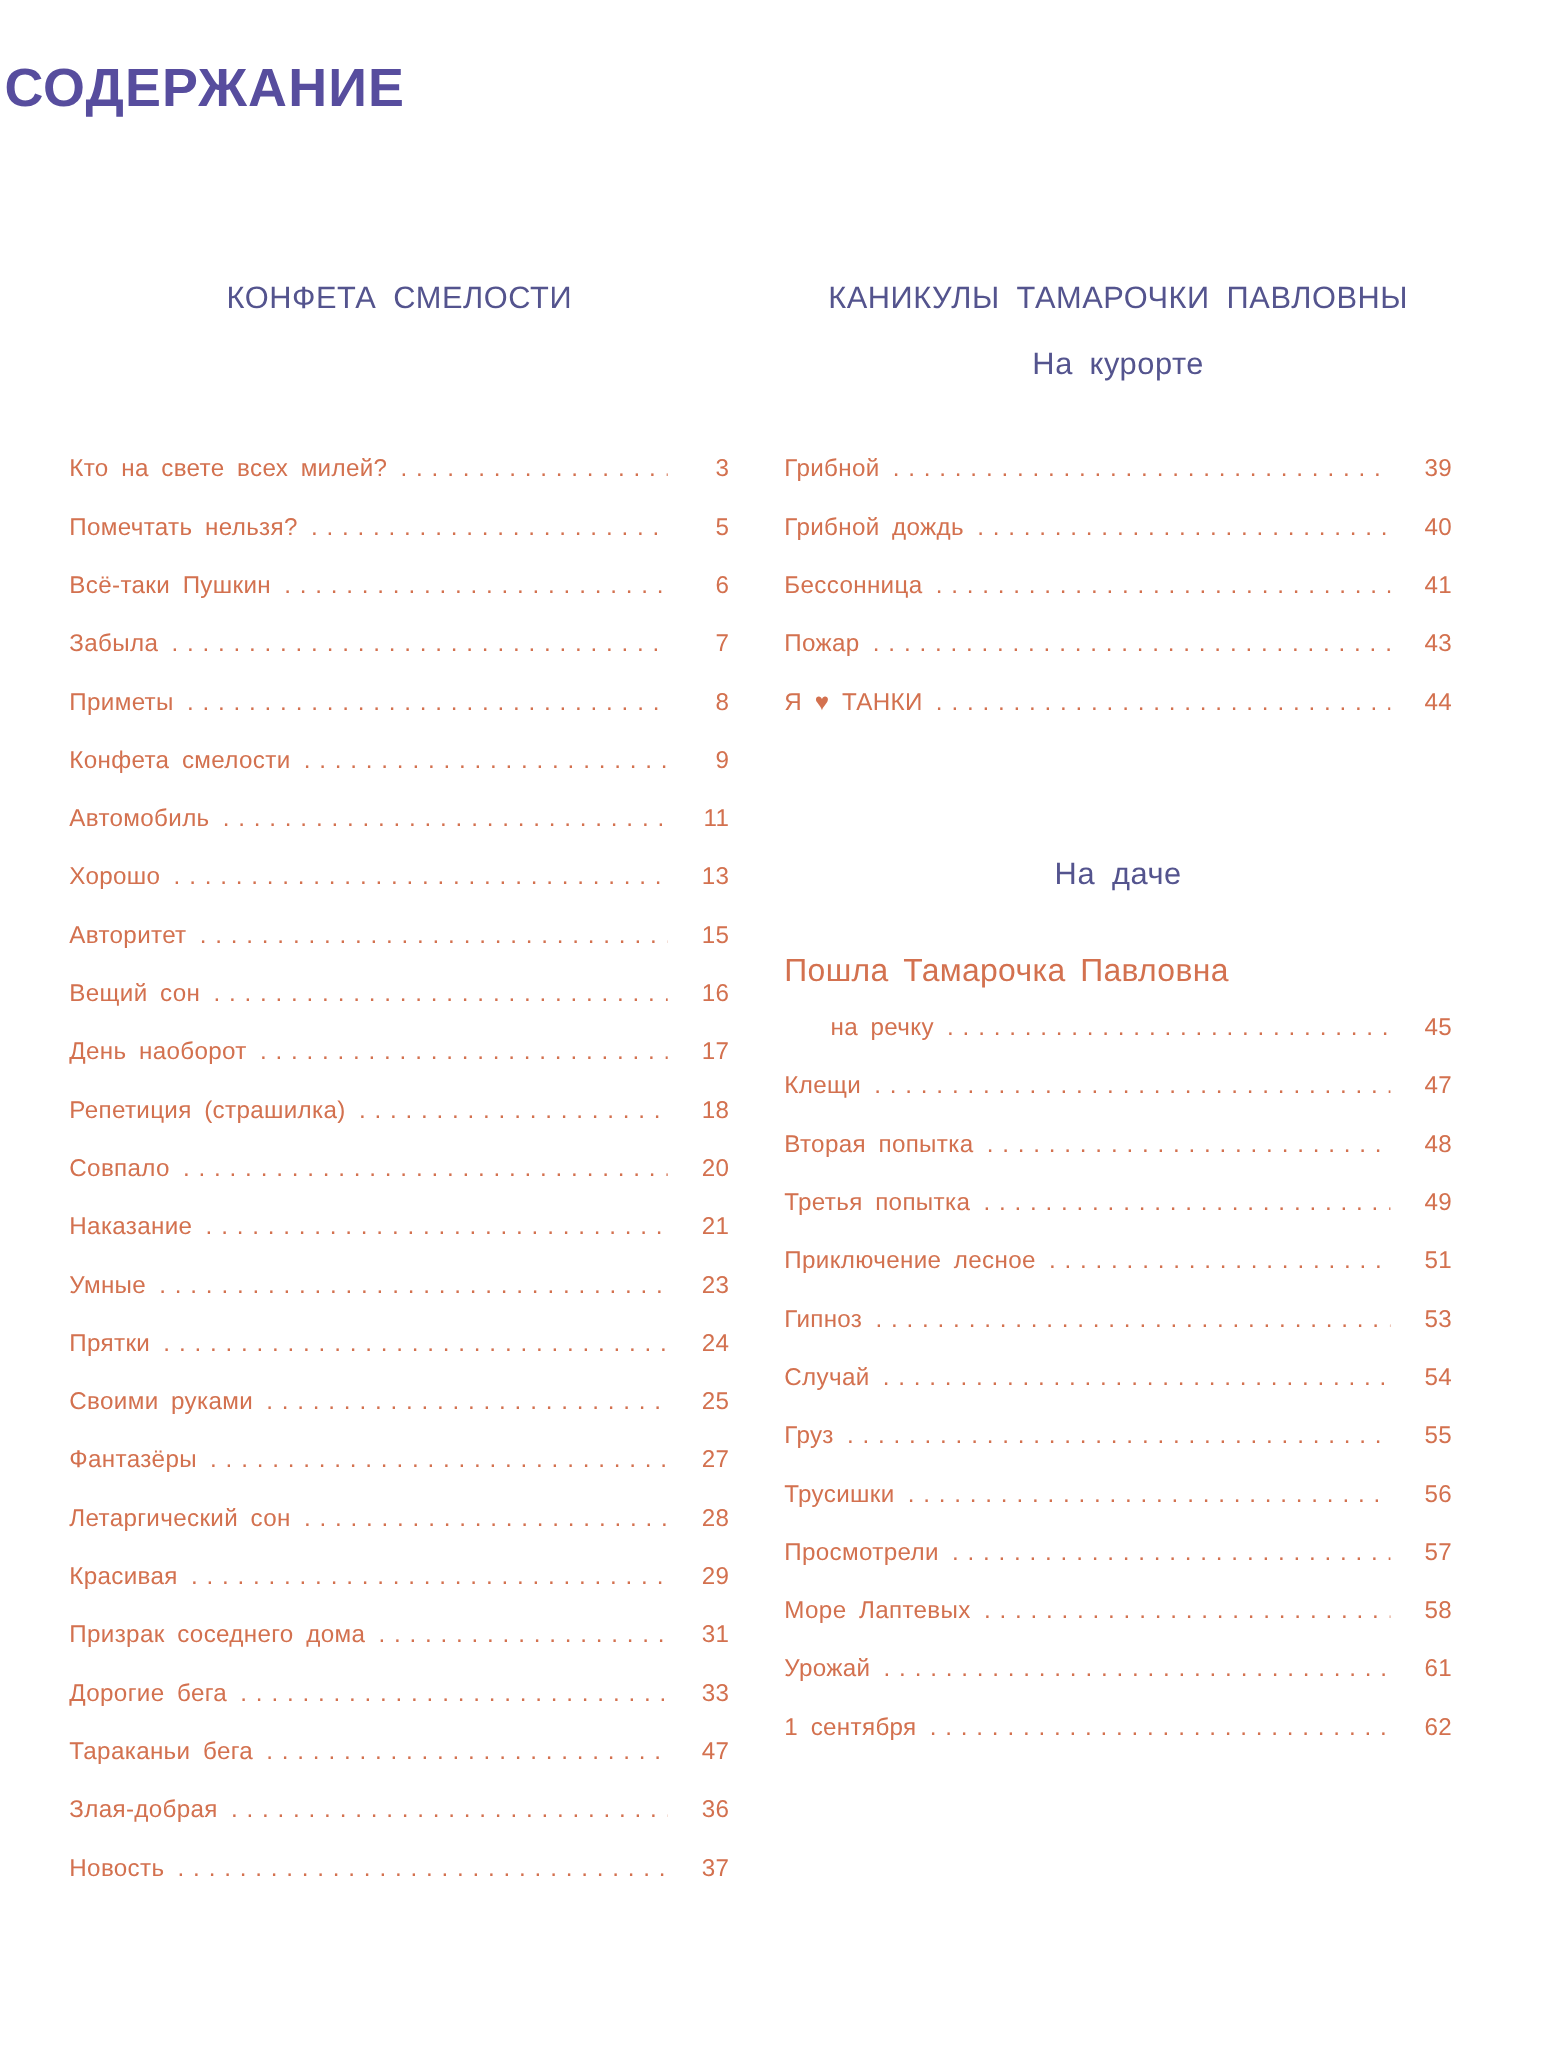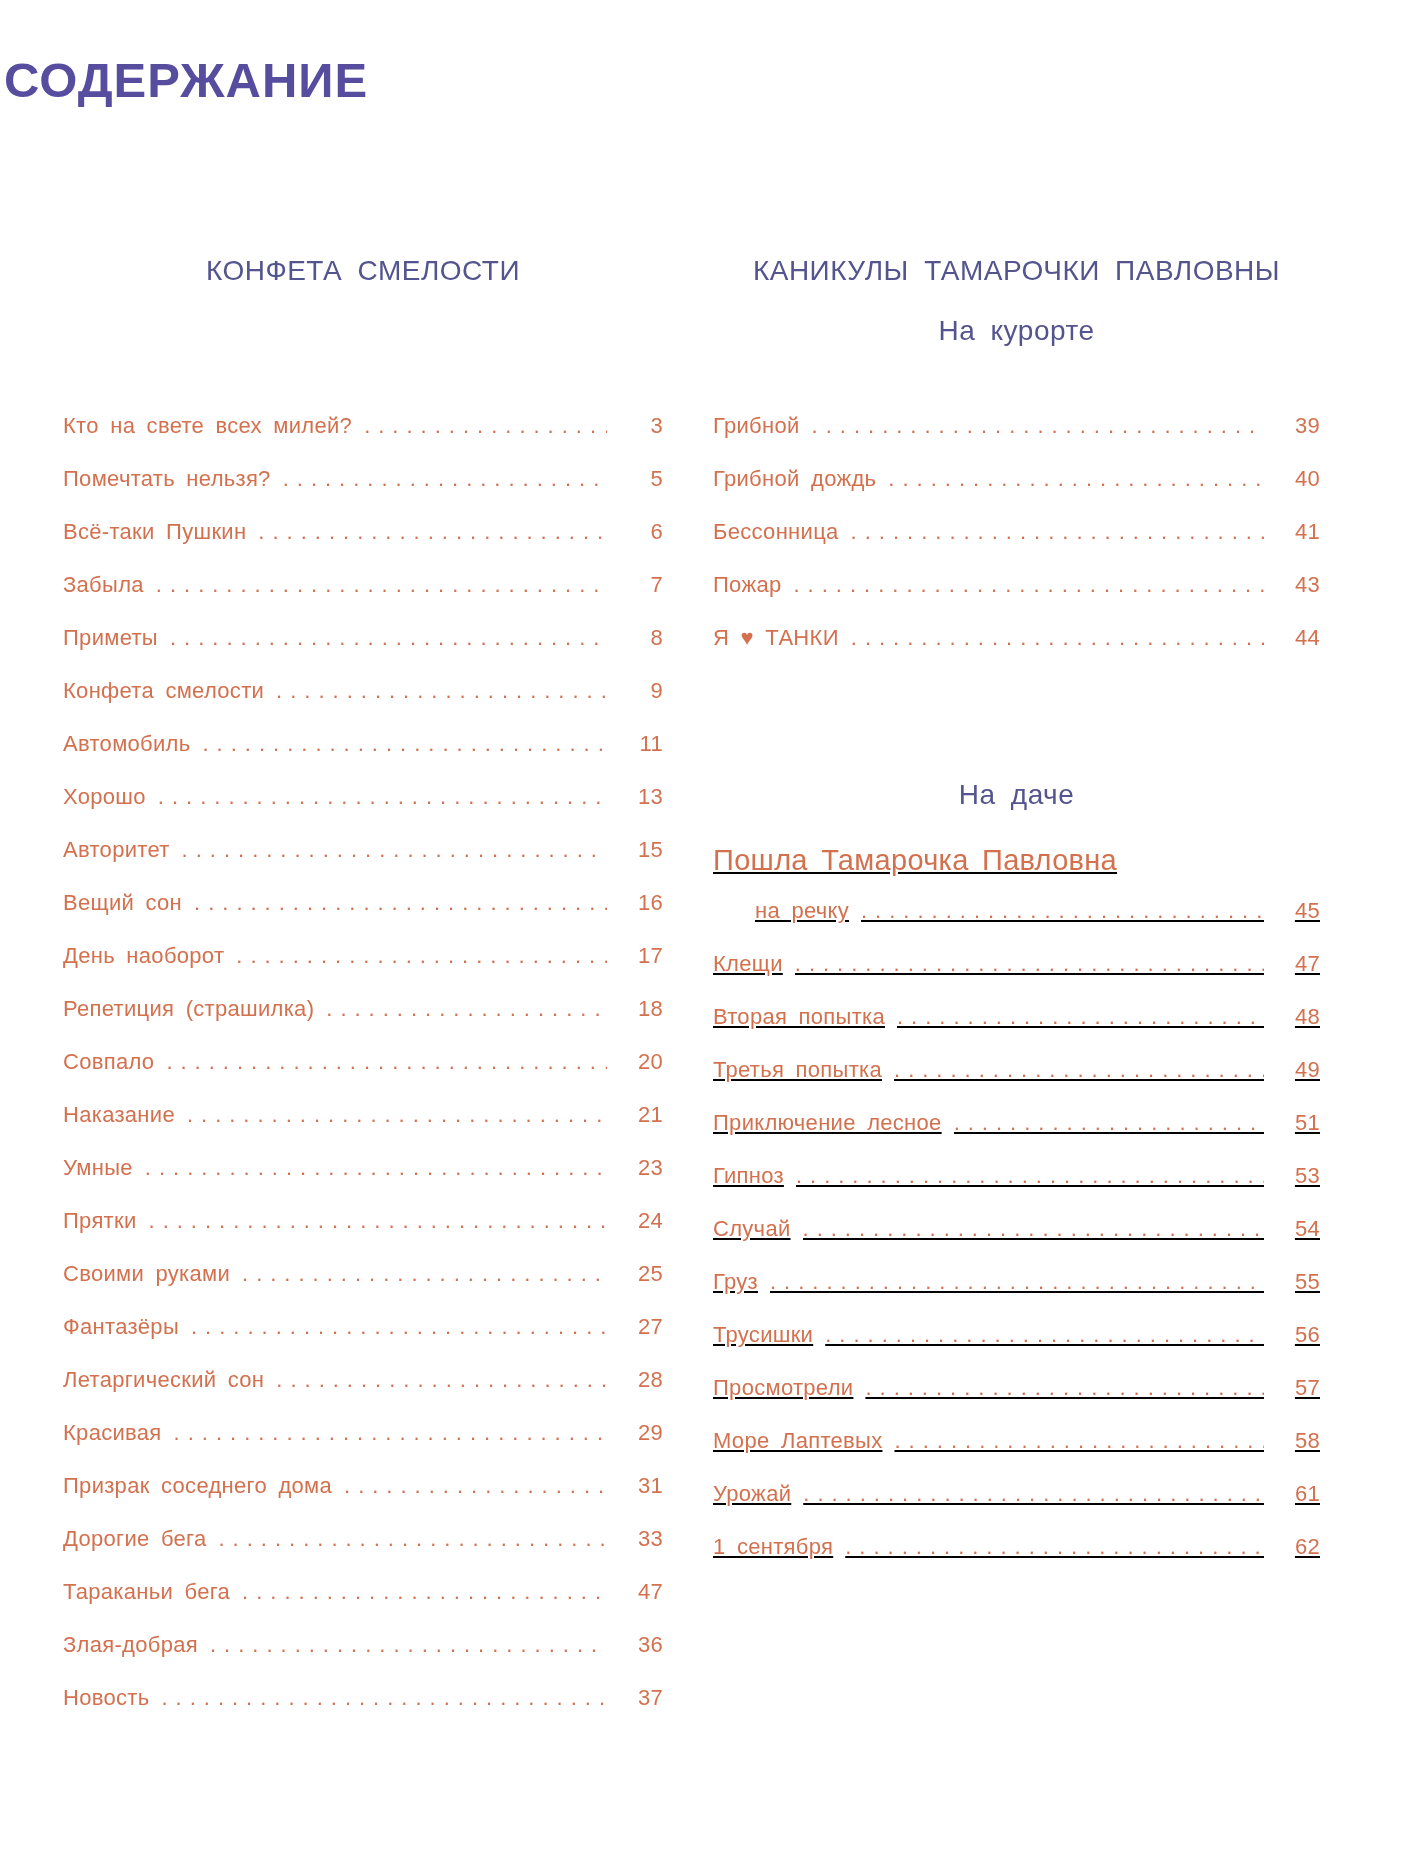--- a/index.html
+++ b/index.html
@@ -39,21 +39,21 @@
     line-height: 36px;
     letter-spacing: 0.5px;
     word-spacing: 7px;
     color: var(--heading-color, #54548e);
   }
   .subheading.resort-sub { margin-top: 24px; }
   .subheading.dacha-sub  { margin-top: 113px; }
 
   .entries.left-list { margin-top: 110px; }
   .entries.resort    { margin-top: 50px; }
-  .entries.dacha     { margin-top: 23px; text-decoration: underline; }
+  .entries.dacha     { margin-top: 46px; }
 
   .toc-row {
     display: flex;
     align-items: baseline;
     line-height: 53px;
     font-size: 22px;
     word-spacing: 5px;
     letter-spacing: 0.3px;
     color: var(--entry-color, #d3714f);
   }

